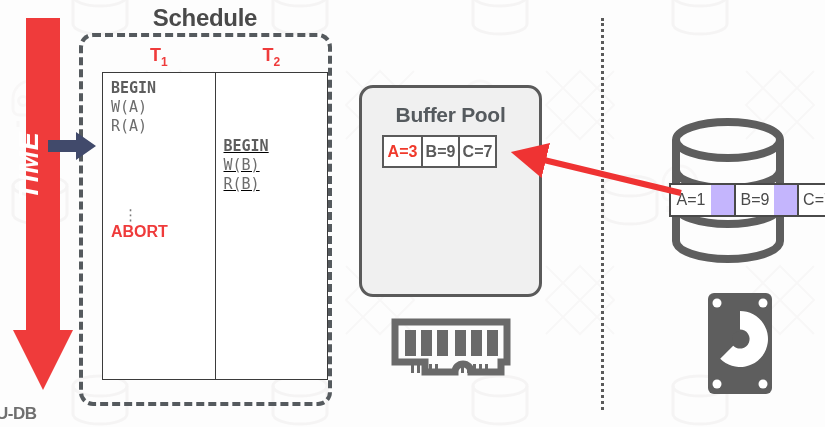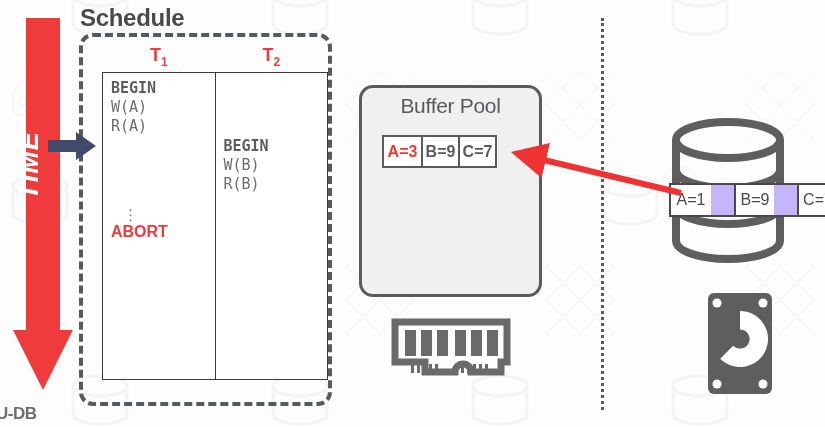--- a/index.html
+++ b/index.html
@@ -26,37 +26,37 @@
     color:#ffffff;font-weight:bold;font-style:italic;font-size:27px;
     letter-spacing:1px;text-align:center;
     transform:rotate(-90deg);
     transform-origin:50% 50%;
     white-space:nowrap;
   }
 
   
   #schedule-title{
     position:absolute;left:80px;top:4px;width:250px;
-    font-size:24px;font-weight:bold;color:#4a4a4a;
+    text-align:center;font-size:24px;font-weight:bold;color:#4a4a4a;
     letter-spacing:-.3px;
   }
   #schedule-box{
     position:absolute;left:79px;top:33px;width:253px;height:373px;
     border:4px dashed #555a5e;border-radius:14px;
     box-sizing:border-box;background:transparent;
   }
 
   
   #txn-table{
     position:absolute;left:102px;top:72px;width:226px;height:308px;
     border:1.5px solid #3b3b3b;box-sizing:border-box;
     display:flex;background:#ffffff;
   }
   .txn-col{flex:1;box-sizing:border-box;position:relative;padding:6px 0 0 8px;}
-  .txn-col.second{border-left:1.5px solid #3b3b3b;}
+  .txn-col.second{border-left:1.5px solid #3b3b3b;text-decoration:underline;}
   .txn-head{
     position:absolute;top:-28px;left:0;width:100%;
     text-align:center;color:#ef3b3b;font-weight:bold;font-size:18px;
   }
   .txn-head sub{font-size:12px;font-weight:bold;}
   .ops{font-family:"DejaVu Sans Mono","Liberation Mono",monospace;font-size:15px;line-height:19px;color:#6d6d6d;}
   .op-strong{font-weight:bold;color:#5d5d5d;}
   .op-abort{font-family:"Liberation Sans",sans-serif;font-weight:bold;color:#ef3b3b;font-size:16px;}
   .vdots{font-size:15px;color:#7a7a7a;letter-spacing:0;line-height:14px;padding-left:12px;}
   .spacer-col2{height:58px;}
@@ -65,22 +65,22 @@
   
   #exec-pointer{position:absolute;left:48px;top:132px;width:48px;height:28px;}
 
   
   #buffer-pool{
     position:absolute;left:359px;top:85px;width:183px;height:212px;
     background:#f0f0f0;border:3px solid #5a5a5a;border-radius:14px;
     box-sizing:border-box;
   }
   #buffer-pool-title{
-    position:absolute;left:0;top:6px;width:100%;text-align:center;
-    font-size:21px;font-weight:normal;color:#555a5e;letter-spacing:-.3px;
+    position:absolute;left:0;top:15px;width:100%;text-align:center;
+    font-size:21px;font-weight:bold;color:#555a5e;letter-spacing:-.3px;
   }
   #bp-cells{
     position:absolute;left:20px;top:47px;display:flex;
     border:2.5px solid #5a5a5a;box-sizing:border-box;background:#fff;
   }
   #bp-cells .cell{
     width:37px;height:29px;line-height:29px;text-align:center;
     font-size:16px;font-weight:bold;color:#5a5a5a;background:#fff;
     box-sizing:border-box;
   }

